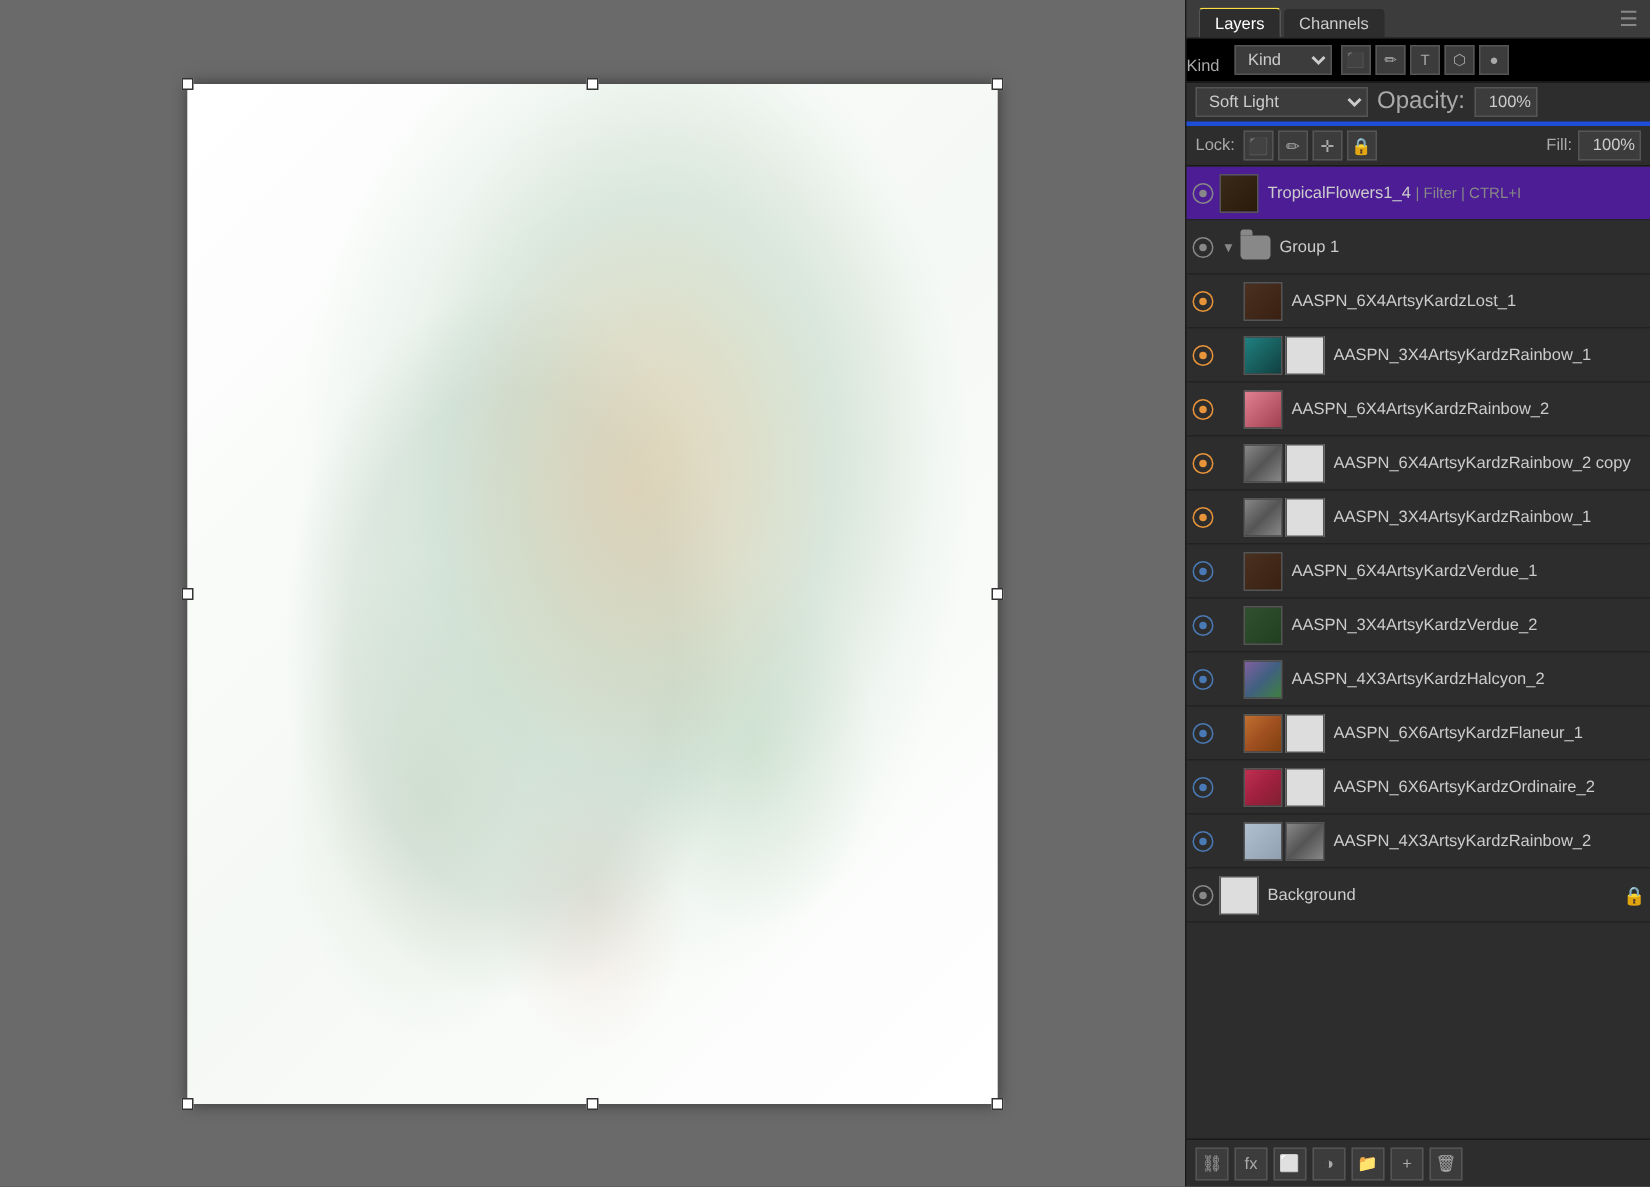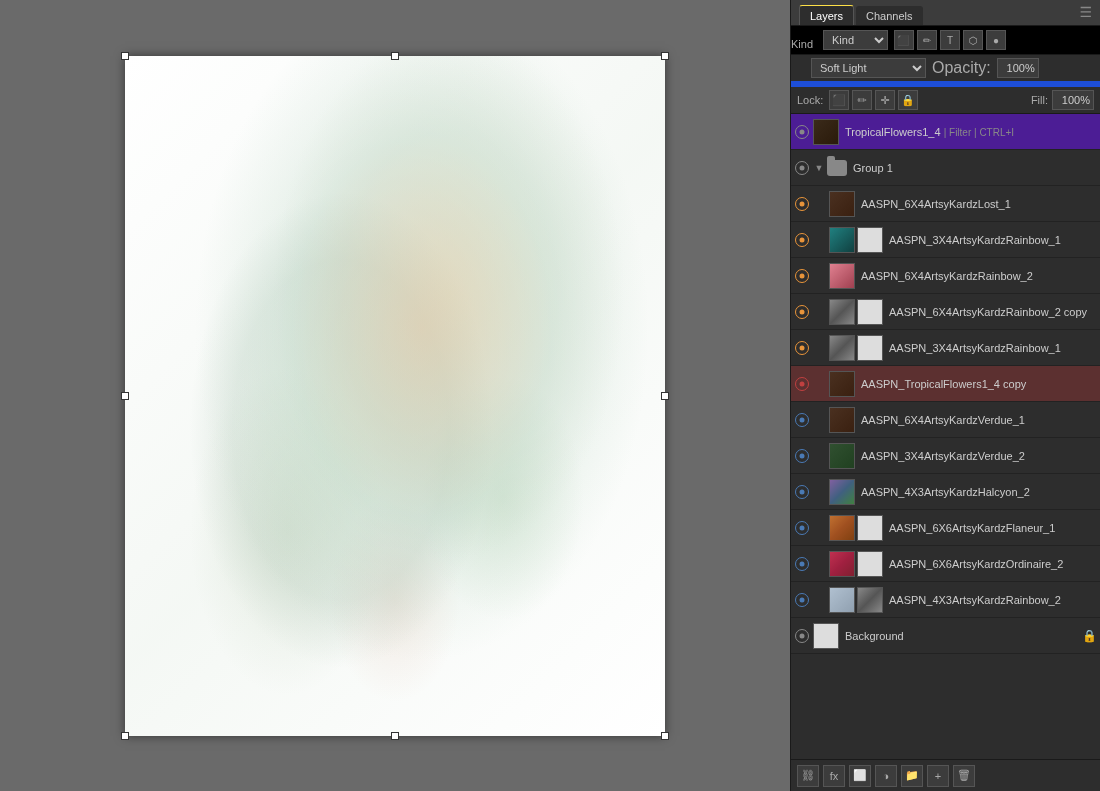--- a/index.html
+++ b/index.html
@@ -174,23 +174,23 @@
       display: flex;
       align-items: center;
       justify-content: center;
       cursor: pointer;
     }
 
     
     .blend-row {
       display: flex;
       align-items: center;
-      padding: 3px 20px;
+      padding: 3px 6px;
       gap: 6px;
-      border-bottom: 6px solid #1d4ed8;
+      border-bottom: 3px solid #1d4ed8;
     }
 
     .blend-select {
       background: #3c3c3c;
       border: 1px solid #555;
       color: #ccc;
       font-size: 11px;
       padding: 1px 4px;
       height: 20px;
       width: 115px;
@@ -635,30 +635,20 @@
         <div class="eye-icon orange"></div>
       </div>
       <div class="layer-indent"></div>
       <div class="layer-thumb-container">
         <div class="layer-thumb speckled"></div>
         <div class="layer-thumb white"></div>
       </div>
       <span class="layer-name">AASPN_3X4ArtsyKardzRainbow_1</span>
     </div>
 
-    <div class="layer-item" style="background:#5c3030;">
-      <div class="layer-visibility">
-        <div class="eye-icon red"></div>
-      </div>
-      <div class="layer-indent"></div>
-      <div class="layer-thumb-container">
-        <div class="layer-thumb dark-flower"></div>
-      </div>
-      <span class="layer-name">AASPN_TropicalFlowers1_4 copy</span>
-    </div>
 
     <div class="layer-item">
       <div class="layer-visibility">
         <div class="eye-icon blue"></div>
       </div>
       <div class="layer-indent"></div>
       <div class="layer-thumb-container">
         <div class="layer-thumb dark-flower"></div>
       </div>
       <span class="layer-name">AASPN_6X4ArtsyKardzVerdue_1</span>

